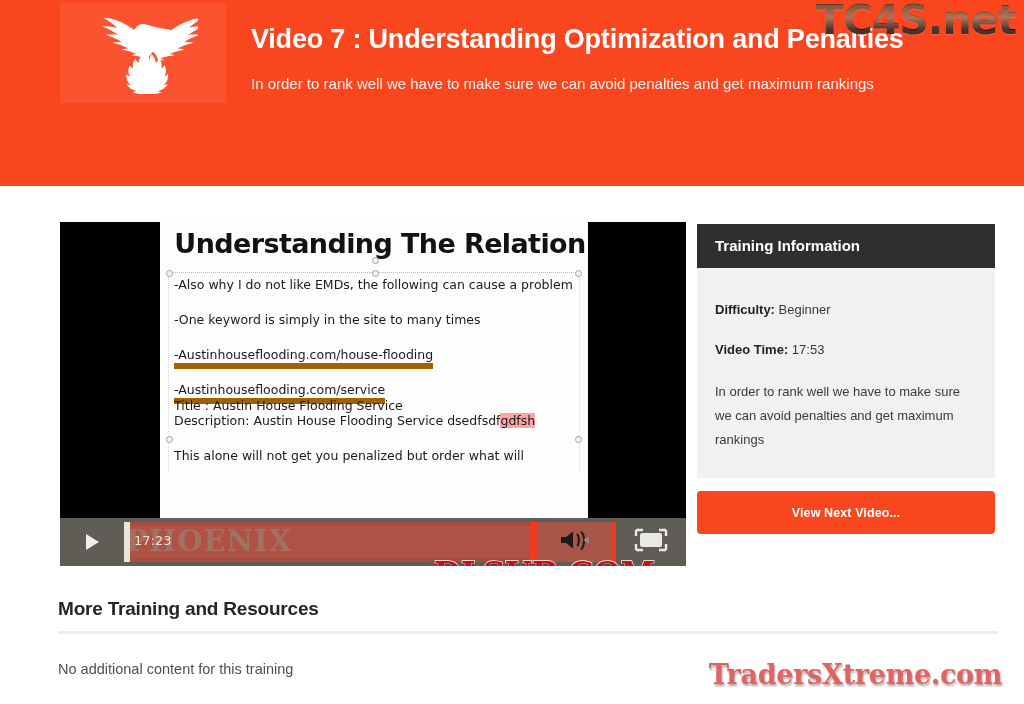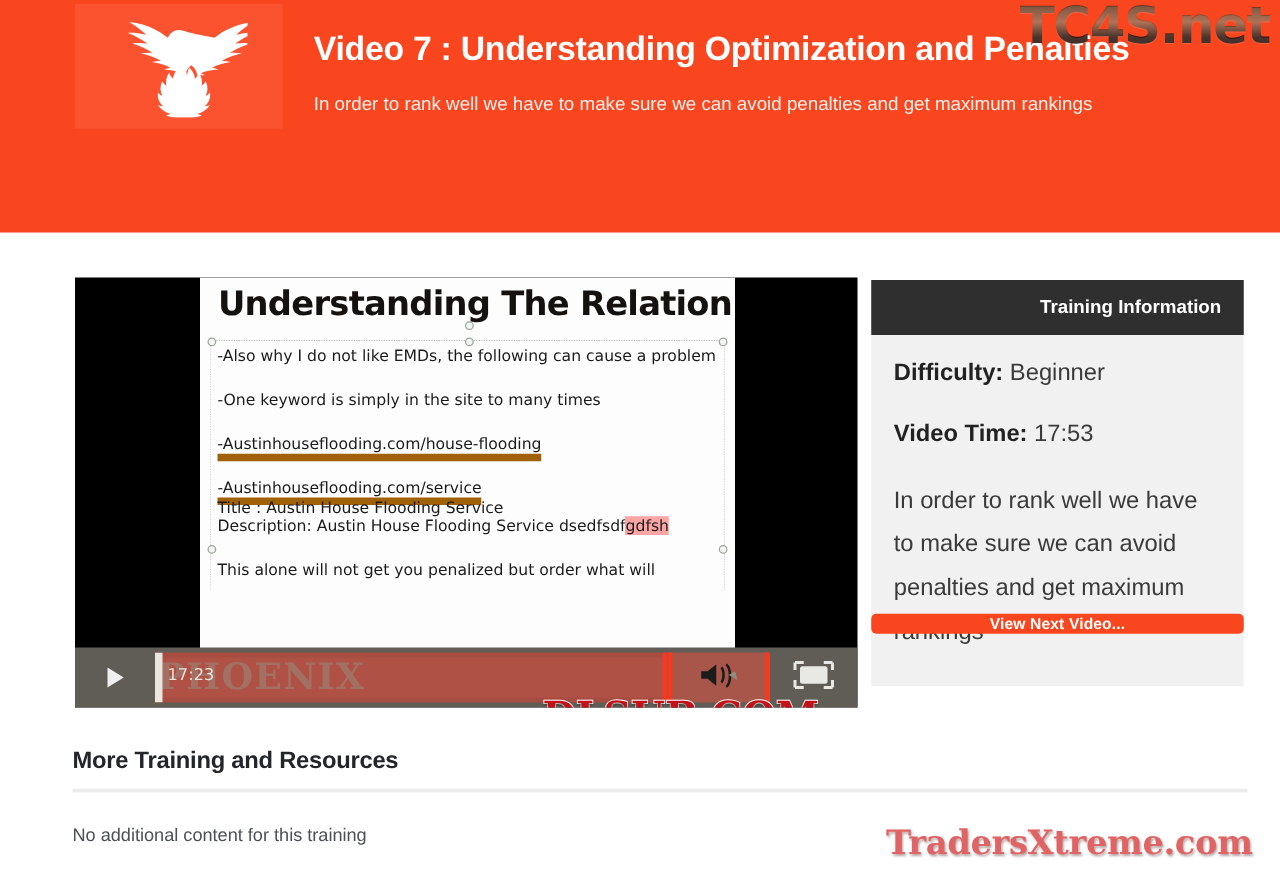--- a/index.html
+++ b/index.html
@@ -227,37 +227,36 @@
     width: 298px;
     background: #f1f1f1;
   }
   .panel-head {
     background: #2f2f2f;
     color: #ffffff;
     font-size: 15px;
     font-weight: bold;
     padding: 13px 18px 14px 18px;
     font-family: "Liberation Sans", sans-serif;
-    text-align: right;
   }
   .panel-body {
-    padding: 16px 18px 26px 18px;
-    font-size: 19px;
+    padding: 32px 18px 26px 18px;
+    font-size: 13px;
     color: #3a3a3a;
     line-height: 1.55;
   }
   .panel-body .kv { margin: 0 0 20px 0; }
   .panel-body .kv b { color: #222; }
   .panel-desc { margin: 6px 0 0 0; line-height: 1.85; }
 
   .next-btn {
     position: absolute;
     left: 697px; top: 491px;
     width: 298px;
-    height: 16px;
+    height: 43px;
     background: #f9461f;
     border: none;
     border-radius: 4px;
     color: #ffffff;
     font-size: 12.5px;
     font-weight: bold;
     cursor: pointer;
     font-family: "Liberation Sans", sans-serif;
     letter-spacing: 0.1px;
   }

